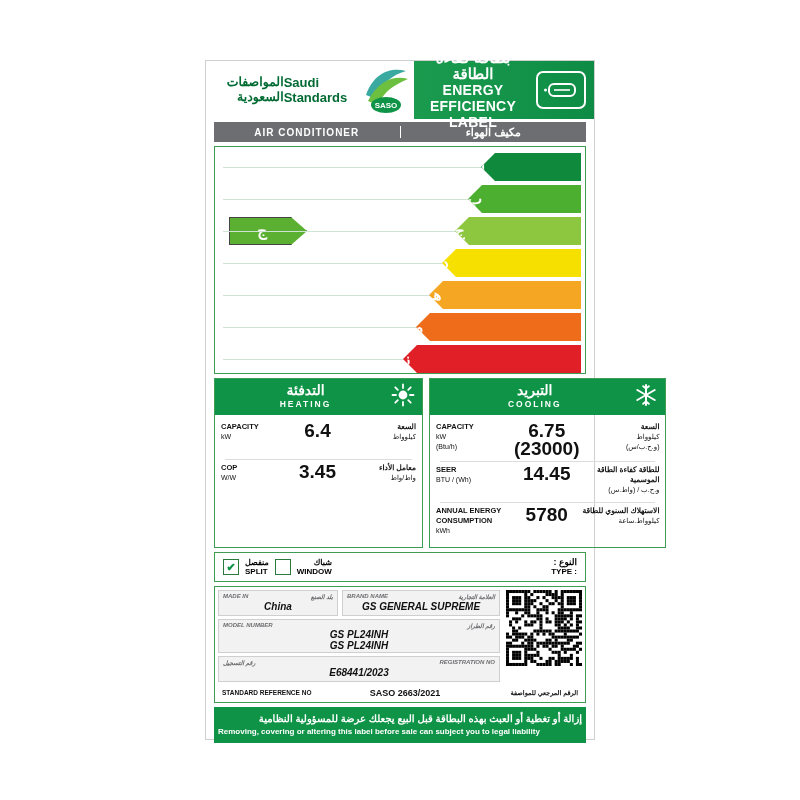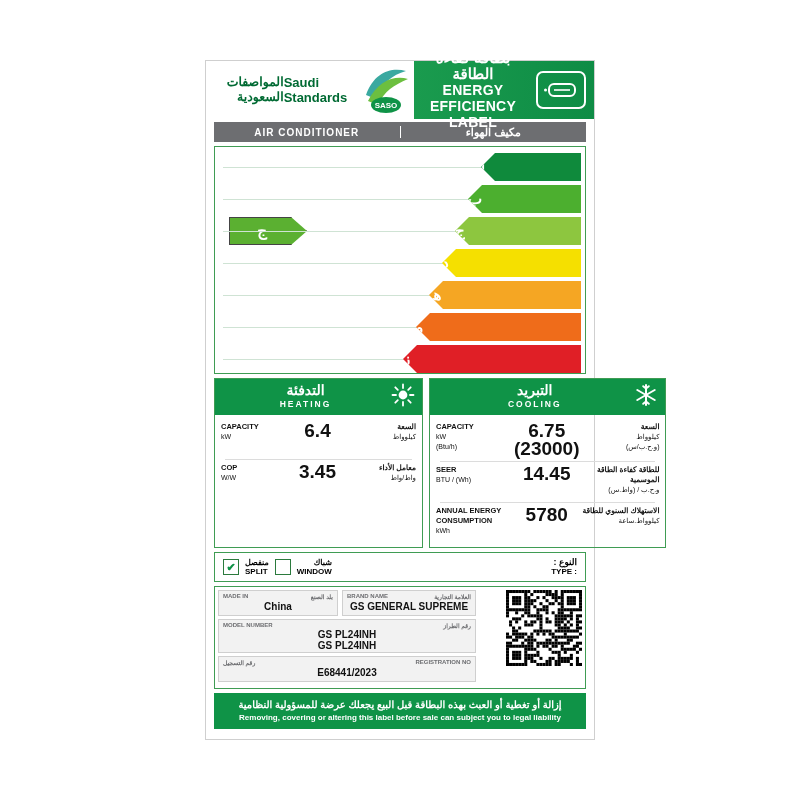--- a/index.html
+++ b/index.html
@@ -267,21 +267,21 @@
     position: absolute; right: 4px; top: 2px;
     font-size: 6px; color: #6d6e71; font-weight: bold; direction: rtl;
   }
   .cell .val {
     font-size: 10px; font-weight: bold; color: #111; margin-top: 6px;
   }
   .qr {
     width: 76px; height: 76px;
     position: absolute; right: 3px; top: 3px;
   }
-  .info-left { width: 258px; }
+  .info-left { width: 282px; font-style: italic; }
   .cell.made { width: 120px; }
   .cell.brand { flex: 1; }
   .cell.model { width: 282px; height: 34px; }
   .cell.model .val { line-height: 11px; font-size: 10px; text-align: center; margin-top: 8px;}
   .cell.reg { width: 282px; }
   .stdrow {
     display: flex;
     align-items: center;
     padding: 3px 4px 1px 4px;
     font-size: 6.5px;
@@ -289,21 +289,20 @@
     color: #111;
   }
   .stdrow .l { width: 120px; line-height: 8px; }
   .stdrow .v { flex: 1; text-align: center; font-size: 9px; }
   .stdrow .r { width: 110px; text-align: right; direction: rtl; line-height: 8px; }
   
   .footer {
     margin: 4px 8px 6px 8px;
     background: #0f9347;
     color: #fff;
-    text-align: center;
     padding: 5px 4px;
     box-sizing: border-box;
   }
   .footer .ar { font-size: 10px; font-weight: bold; direction: rtl; line-height: 14px;}
   .footer .en { font-size: 8px; font-weight: bold; line-height: 12px; }
 </style>
 </head>
 <body>
 
 <div id="label">
@@ -881,20 +880,25 @@
       </div>
       <div class="info-row">
         <div class="cell reg">
           <span class="cap-en" style="left:auto;right:4px;text-align:right;">REGISTRATION NO</span>
           <span class="cap-ar" style="right:auto;left:4px;">رقم التسجيل</span>
           <span class="val">E68441/2023</span>
         </div>
       </div>
     </div>
 
+    <div class="stdrow">
+      <div class="l">STANDARD REFERENCE NO</div>
+      <div class="v">SASO 2663/2021</div>
+      <div class="r">الرقم المرجعي للمواصفة</div>
+    </div>
   </div>
 
   <div class="footer">
     <div class="ar">إزالة أو تغطية أو العبث بهذه البطاقة قبل البيع يجعلك عرضة للمسؤولية النظامية</div>
     <div class="en">Removing, covering or altering this label before sale can subject you to legal liability</div>
   </div>
 
 </div>
 
 </body></html>

